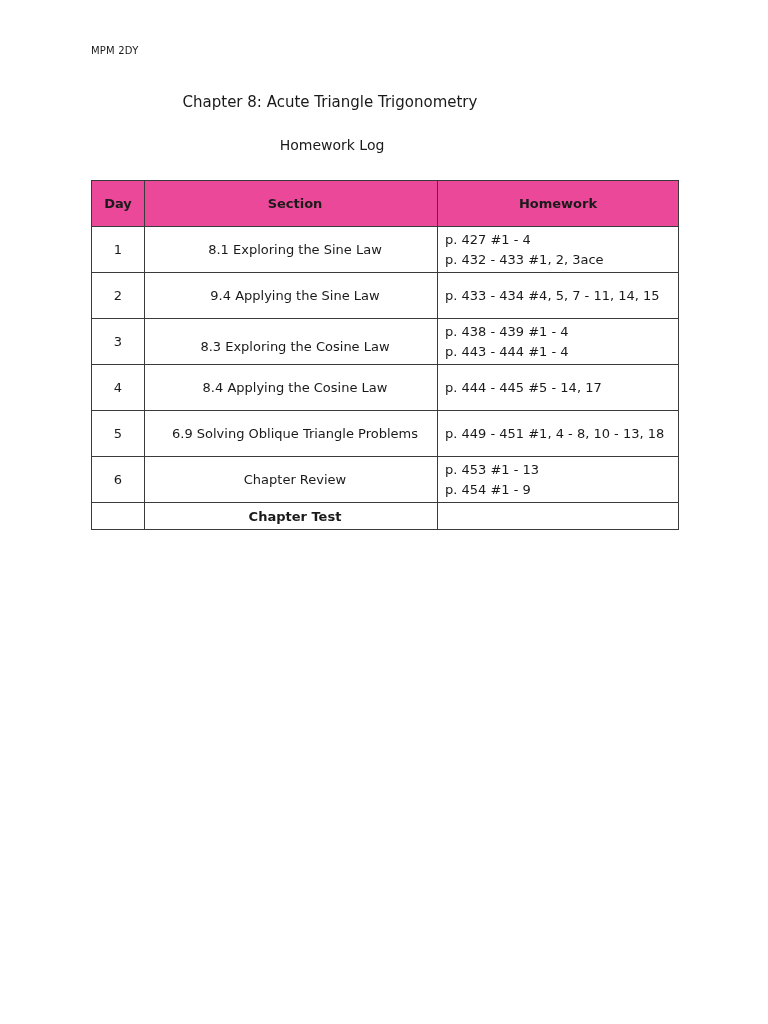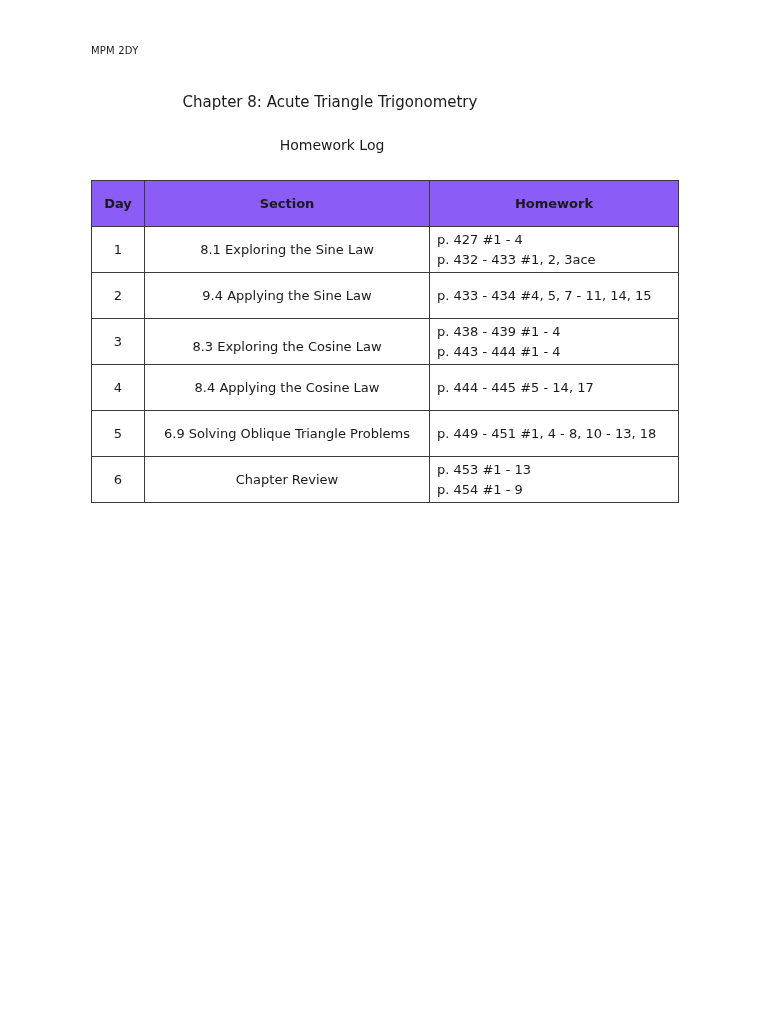--- a/index.html
+++ b/index.html
@@ -17,24 +17,24 @@
   }
   .subtitle {
     position: absolute; left: 0; width: 664px; top: 137px;
     text-align: center; font-size: 14px;
   }
   table {
     position: absolute; left: 91px; top: 180px;
     width: 588px; border-collapse: collapse; font-size: 13px;
   }
   th, td { border: 1.3px solid #3a3a3a; padding: 0; }
-  th { background: #8b5cf6; height: 45px; font-weight: bold; font-size: 13px; }
+  th { background: #ec4899; height: 45px; font-weight: bold; font-size: 13px; }
   td { height: 45px; }
   .col-day { width: 52px; text-align: center; }
-  .col-sec { width: 284px; text-align: center; }
+  .col-sec { width: 284px; text-align: center; padding-left: 8px; }
   .col-hw { text-align: left; padding-left: 7px; line-height: 20px; }
   tr.last td { height: 26px; }
   .bold { font-weight: bold; }
 </style>
 </head>
 <body>
 
 <div class="course">MPM 2DY</div>
 <div class="title">Chapter 8: Acute Triangle Trigonometry</div>
 <div class="subtitle">Homework Log</div>
@@ -89,14 +89,19 @@
       </td>
     </tr>
     <tr>
       <td class="col-day">6</td>
       <td class="col-sec">Chapter Review</td>
       <td class="col-hw">
         <div>p. 453 #1 - 13</div>
         <div>p. 454 #1 - 9</div>
       </td>
     </tr>
+    <tr class="last">
+      <td class="col-day"></td>
+      <td class="col-sec bold">Chapter Test</td>
+      <td class="col-hw"></td>
+    </tr>
   </tbody>
 </table>
 
 </body></html>

